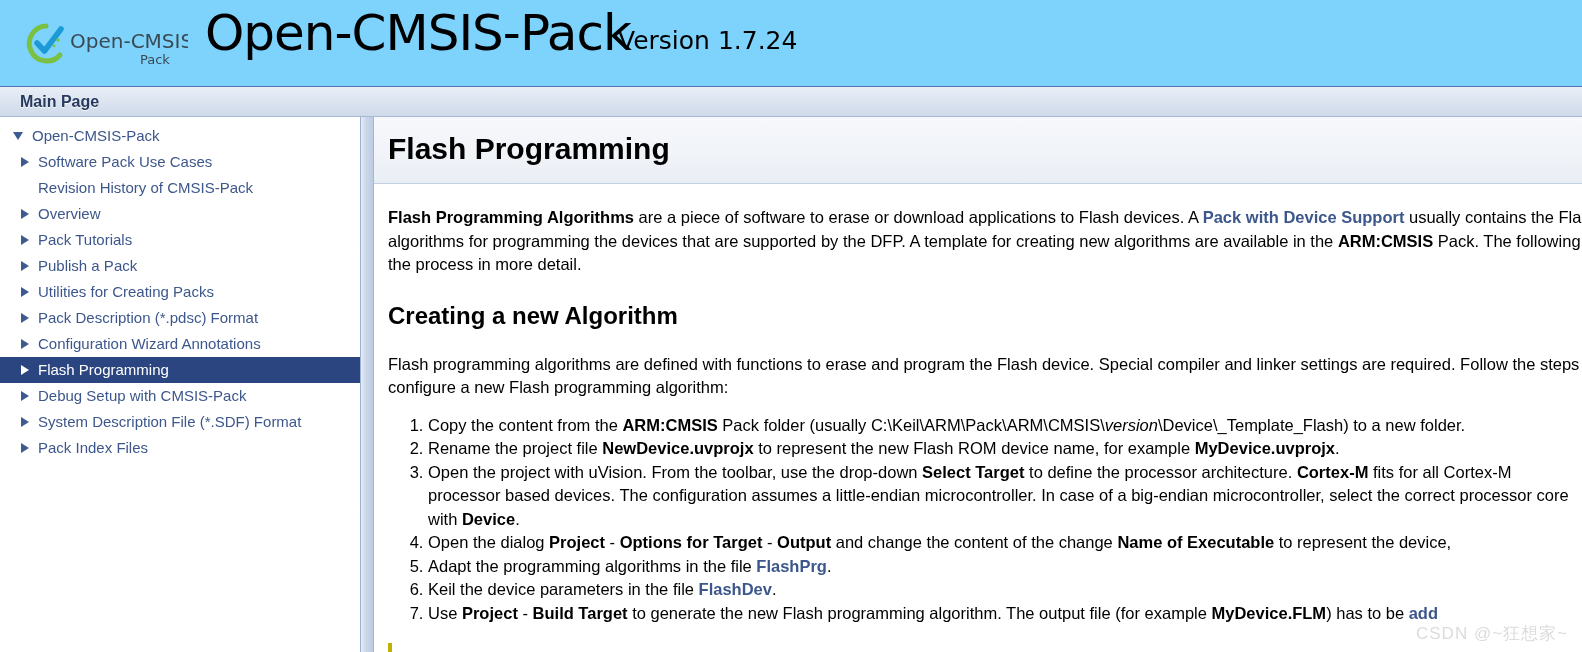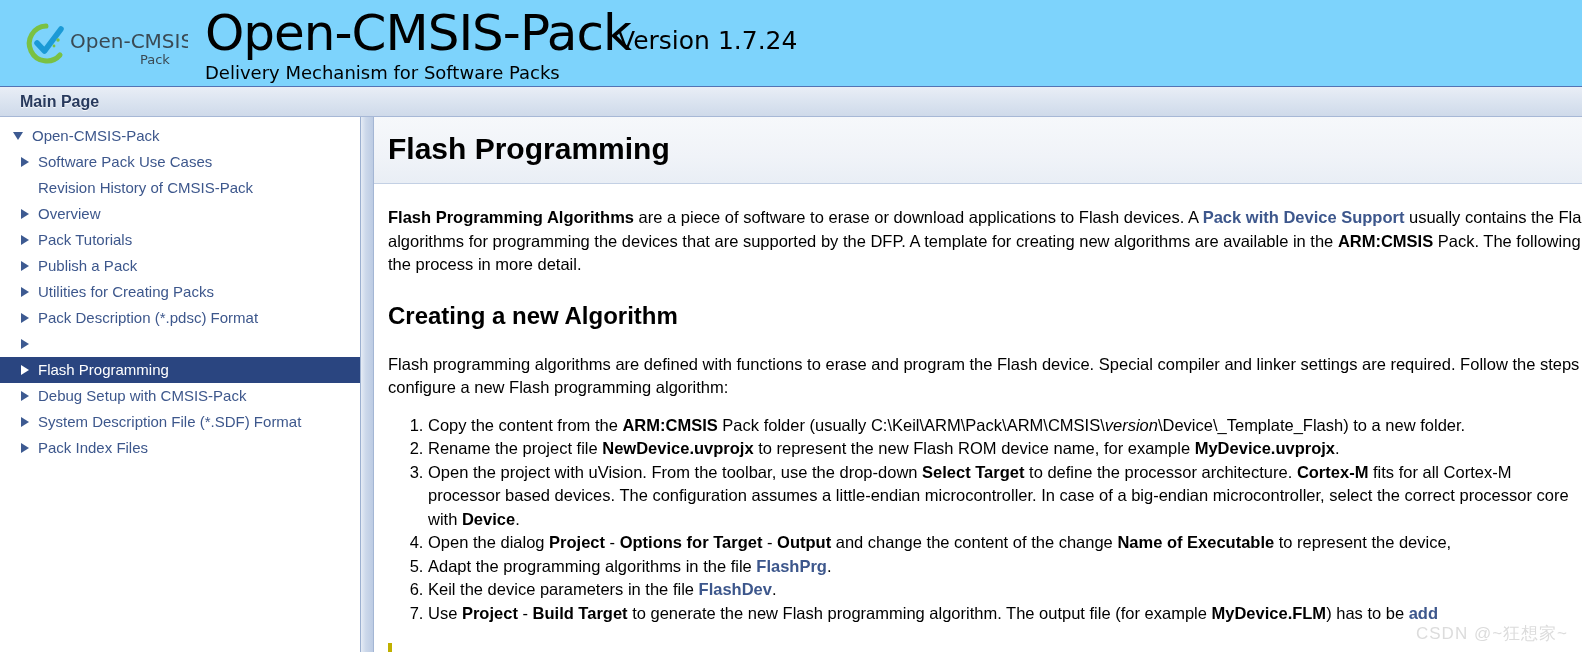--- a/index.html
+++ b/index.html
@@ -271,21 +271,20 @@
       <path d="M30 9 A17.5 17.5 0 1 0 44 38" fill="none" stroke="#7ac143" stroke-width="5" stroke-linecap="round"></path>
       <path d="M21 26 L28.5 34 L45 12" fill="none" stroke="#1b9ad6" stroke-width="5.5" stroke-linecap="round" stroke-linejoin="round"></path>
       <circle cx="42" cy="23" r="1.7" fill="#7ac143"></circle>
       <circle cx="38" cy="29" r="1.4" fill="#7ac143"></circle>
       <text x="54" y="31" font-family="DejaVu Sans, sans-serif" font-size="20" fill="#3a4a54">Open-CMSIS</text>
       <text x="124" y="47" font-family="DejaVu Sans, sans-serif" font-size="13" fill="#3a4a54">Pack</text>
     </svg>
   </div>
   <div class="proj-title">Open-CMSIS-Pack</div>
   <div class="proj-version">Version 1.7.24</div>
-  <div class="proj-brief">Delivery Mechanism for Software Packs</div>
 </div>
 
 <div id="navrow">
   <ul id="tab-list">
       <li>
         <a href="#">Main Page</a>
       </li>
       <li class="current">
         <a href="#">Usage and Description</a>
       </li>
@@ -323,20 +322,21 @@
         <div class="tree-item lvl1">
           <span class="tree-arrow closed"></span>
           <span class="tree-label">Utilities for Creating Packs</span>
         </div>
         <div class="tree-item lvl1">
           <span class="tree-arrow closed"></span>
           <span class="tree-label">Pack Description (*.pdsc) Format</span>
         </div>
         <div class="tree-item lvl1">
           <span class="tree-arrow closed"></span>
+          <span class="tree-label">Configuration Wizard Annotations</span>
         </div>
         <div class="tree-item lvl1 sel">
           <span class="tree-arrow closed"></span>
           <span class="tree-label">Flash Programming</span>
         </div>
         <div class="tree-item lvl1">
           <span class="tree-arrow closed"></span>
           <span class="tree-label">Debug Setup with CMSIS-Pack</span>
         </div>
         <div class="tree-item lvl1">

